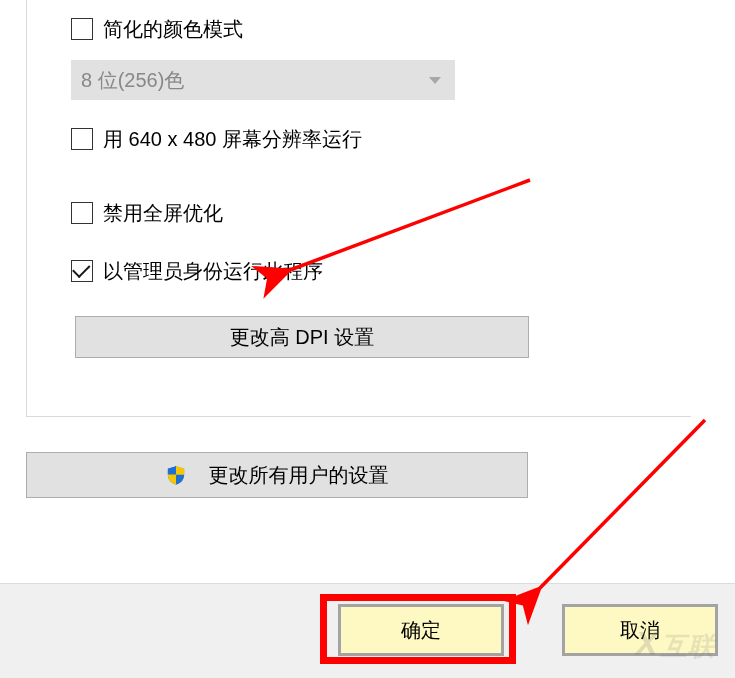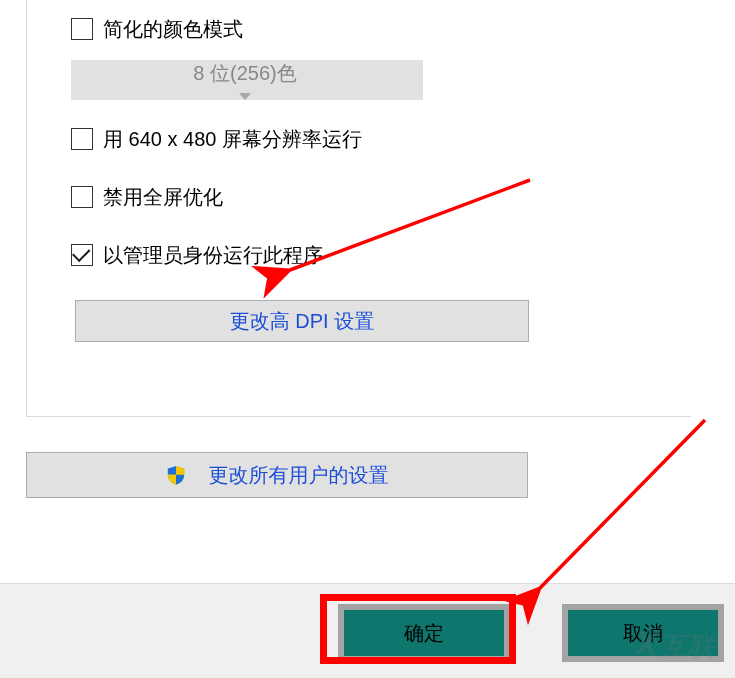--- a/index.html
+++ b/index.html
@@ -54,50 +54,49 @@
     height: 8px;
     border-left: 2px solid #1a1a1a;
     border-bottom: 2px solid #1a1a1a;
     transform: rotate(-45deg) translate(1px,-2px);
   }
 
   .lbl { line-height: 1; }
 
   
   .combo {
-    width: 352px;
+    width: 384px;
     height: 40px;
     background: #e1e1e1;
     color: #888;
     display: flex;
     align-items: center;
     justify-content: space-between;
     padding: 0 14px 0 10px;
     margin-top: 16px;
     box-sizing: border-box;
     border: none;
-    flex-direction: column;
   }
   .combo .caret {
     width: 0; height: 0;
     border-left: 6px solid transparent;
     border-right: 6px solid transparent;
     border-top: 7px solid #a8a8a8;
   }
 
   
   .gbtn {
     background: #e1e1e1;
     border: 1px solid #adadad;
     height: 42px;
     display: flex;
     align-items: center;
     justify-content: center;
     box-sizing: border-box;
-    color: #1d4ed8;
+    color: #000000;
   }
   .btn-dpi {
     width: 454px;
     margin-top: 30px;
     margin-left: 4px;
   }
   .btn-allusers {
     position: absolute;
     left: 26px;
     top: 452px;
@@ -117,22 +116,22 @@
     width: 735px;
     height: 95px;
     background: #f0f0f0;
     border-top: 1px solid #dcdcdc;
   }
   .footer .ok, .footer .cancel {
     position: absolute;
     top: 20px;
     height: 46px;
     width: 160px;
-    background: #0f766e;
-    border: 6px solid #a3a3a3;
+    background: #fef9c3;
+    border: 3px solid #a3a3a3;
     display: flex;
     align-items: center;
     justify-content: center;
     font-size: 20px;
   }
   .footer .ok { left: 338px; }
   .footer .cancel { left: 562px; width: 150px; }
 
   
   .redbox {
@@ -187,21 +186,21 @@
   <div class="combo">
     <span>8 位(256)色</span>
     <span class="caret"></span>
   </div>
 
   <div class="row" style="margin-top:24px;">
     <span class="cb"></span>
     <span class="lbl">用 640 x 480 屏幕分辨率运行</span>
   </div>
 
-  <div class="row" style="margin-top:28px;">
+  <div class="row" style="margin-top:44px;">
     <span class="cb"></span>
     <span class="lbl">禁用全屏优化</span>
   </div>
 
   <div class="row" style="margin-top:28px;">
     <span class="cb checked"></span>
     <span class="lbl">以管理员身份运行此程序</span>
   </div>
 
   <div class="gbtn btn-dpi">

